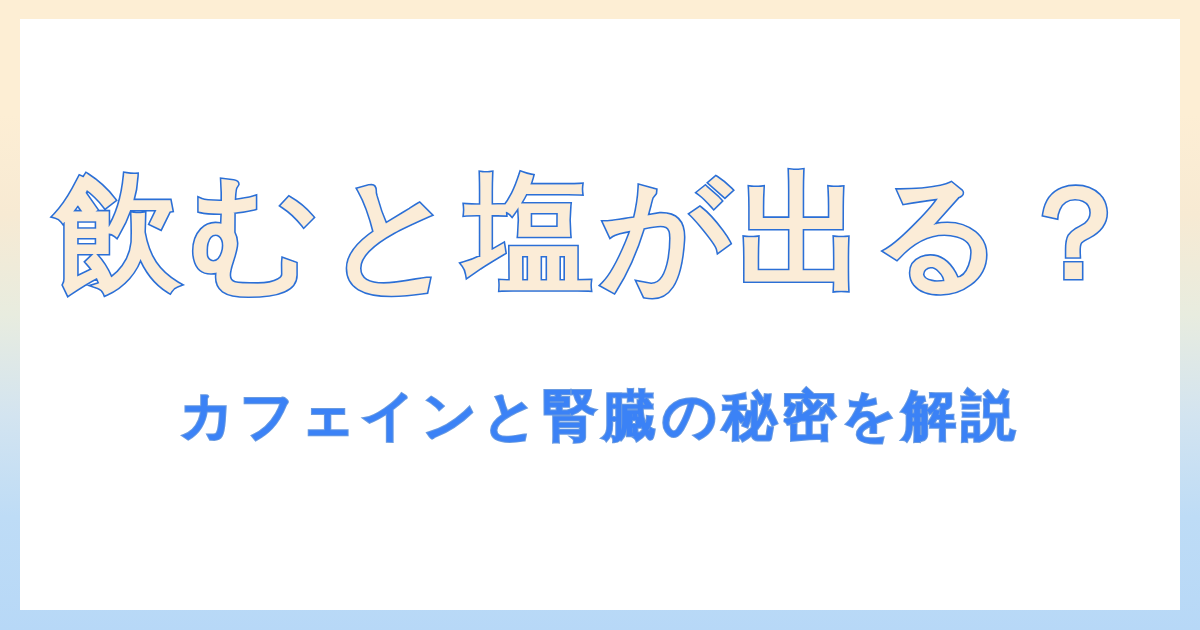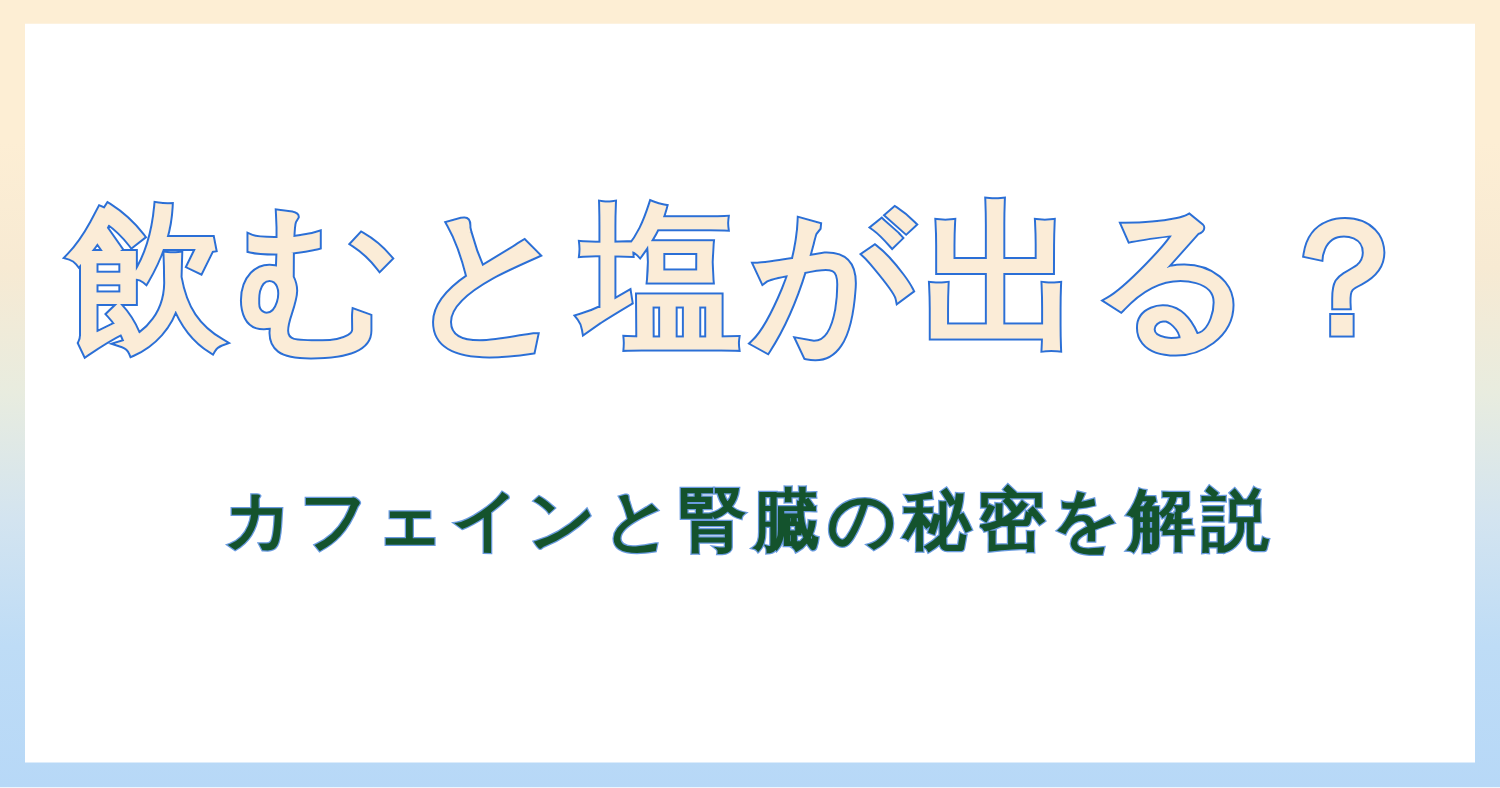--- a/index.html
+++ b/index.html
@@ -46,22 +46,22 @@
     position: absolute;
     left: 0;
     right: 0;
     top: 128px;
     text-align: center;
     line-height: 1;
   }
 
   .title {
     display: inline-block;
-    margin: 0;
-    font-family: Liberation Sans, sans-serif;
+    margin: 12px;
+    font-family: Liberation Serif, serif;
     font-size: 128px;
     font-weight: 700;
     line-height: 1.18;
     letter-spacing: 0.055em;
     white-space: nowrap;
     color: #fbecd7;                       
     -webkit-text-stroke: 3.2px #2b6fd6;   
     paint-order: stroke fill;
     text-rendering: geometricPrecision;
   }
@@ -78,21 +78,21 @@
 
   .subtitle {
     display: inline-block;
     margin: 0;
     font-family: "DejaVu Sans", "Liberation Sans", sans-serif;
     font-size: 54px;
     font-weight: 700;
     line-height: 1.3;
     letter-spacing: 0.10em;
     white-space: nowrap;
-    color: #14532d;                       
+    color: #3b82f6;                       
     -webkit-text-stroke: 2.0px #6a9be0;   
     paint-order: stroke fill;
     text-rendering: geometricPrecision;
   }
 </style>
 </head>
 <body>
 
 <div class="card">
 

